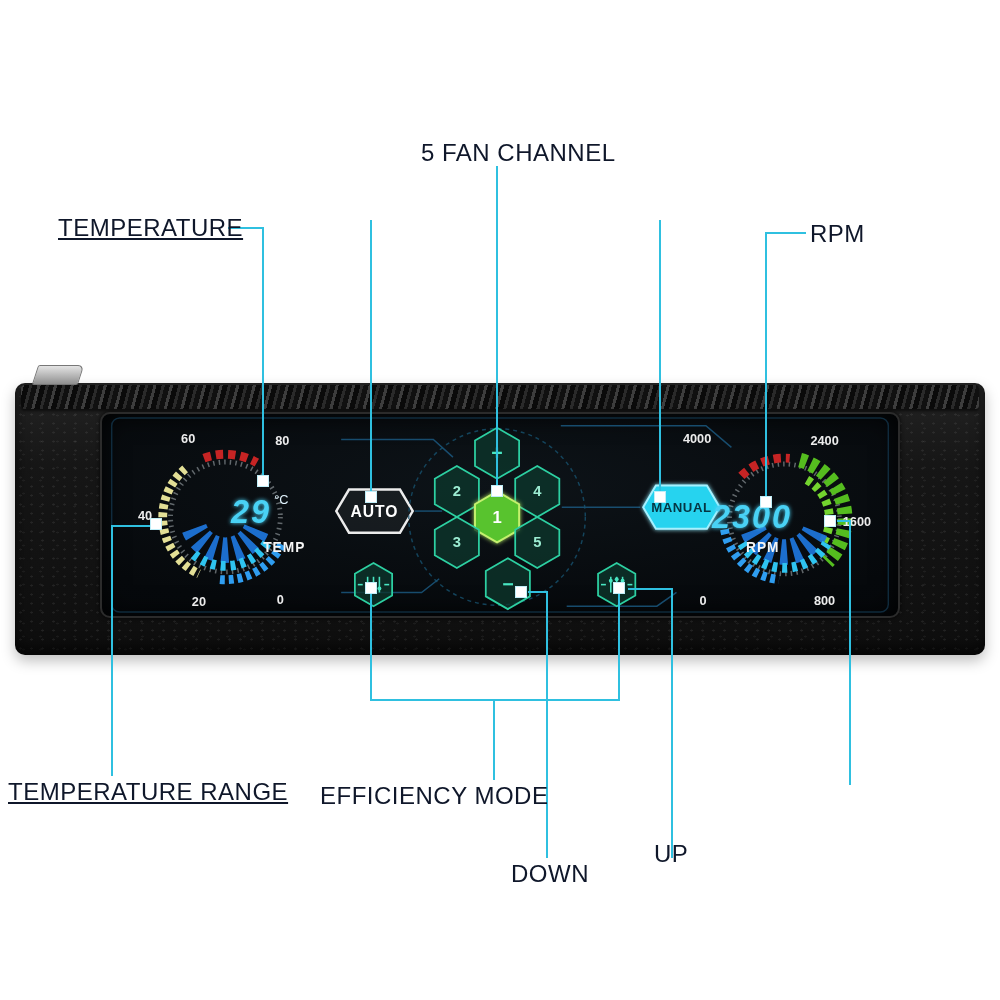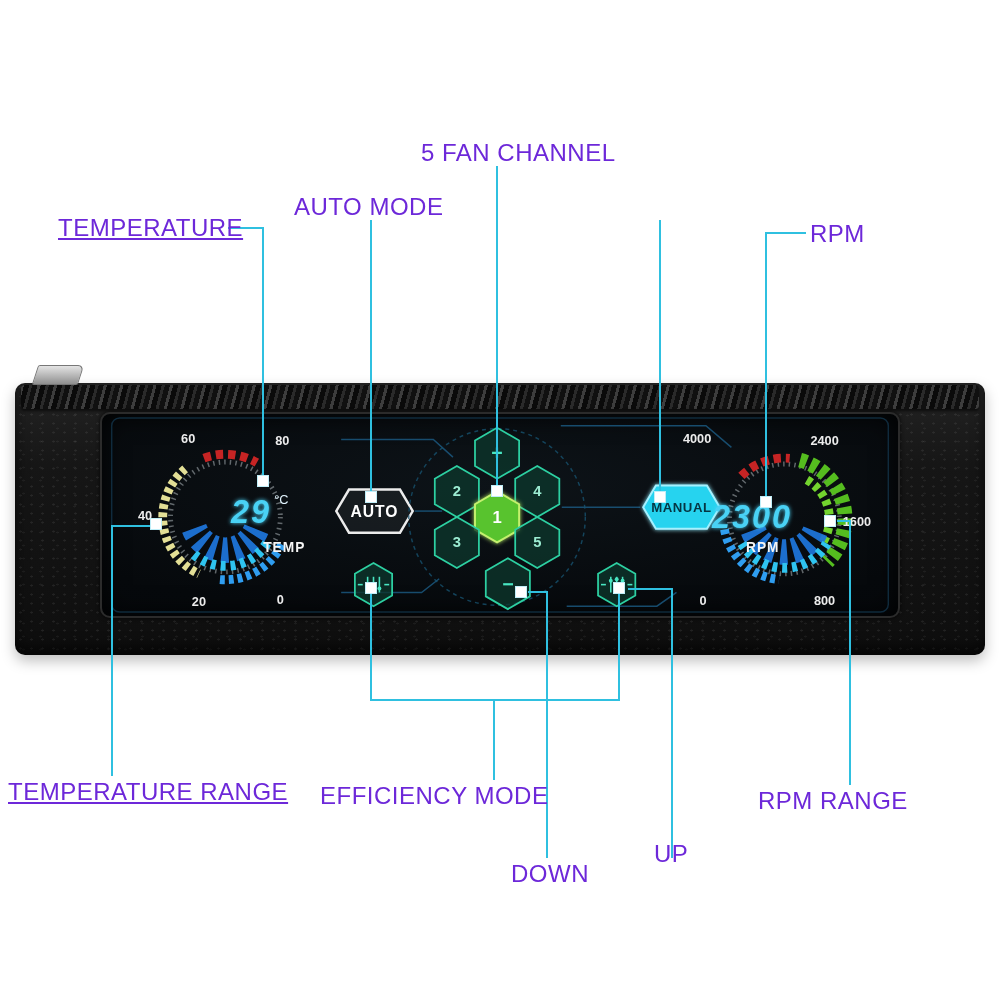--- a/index.html
+++ b/index.html
@@ -57,21 +57,21 @@
   .auto-label{font-size:16px;font-weight:bold;fill:#ffffff;letter-spacing:1px;}
   .hex-manual{fill:#27d3ef;stroke:#a5f1ff;stroke-width:2;}
   .manual-label{font-size:13.5px;font-weight:bold;fill:#053542;letter-spacing:.5px;}
   .fader line{stroke:#49e6c2;stroke-width:1.6;}
   .fader circle{fill:#49e6c2;}
 
   
   .callouts{position:absolute;inset:0;z-index:5;pointer-events:none;}
   .callouts path{fill:none;stroke:#2fc0e0;stroke-width:2;}
   .callouts rect{fill:#ffffff;stroke:#bfeef8;stroke-width:1;}
-  .callout-label{position:absolute;z-index:6;font-size:24px;color:#6d28d9;
+  .callout-label{position:absolute;z-index:6;font-size:24px;color:#0f172a;
     letter-spacing:.5px;white-space:nowrap;}
   .lbl-fan-channel{left:421px;top:139px;}
   .lbl-auto-mode{left:294px;top:193px;}
   .lbl-manual-mode{left:564px;top:193px;}
   .lbl-temperature{left:58px;top:214px;text-decoration:underline;}
   .lbl-rpm{left:810px;top:220px;}
   .lbl-temperature-range{left:8px;top:778px;text-decoration:underline;}
   .lbl-efficiency-mode{left:320px;top:782px;}
   .lbl-rpm-range{left:758px;top:787px;}
   .lbl-down{left:511px;top:860px;}
@@ -236,22 +236,20 @@
     <rect x="654.5" y="491.5" width="11" height="11"></rect>
     <rect x="760.5" y="496.5" width="11" height="11"></rect>
     <rect x="150.5" y="518.5" width="11" height="11"></rect>
     <rect x="824.5" y="515.5" width="11" height="11"></rect>
     <rect x="365.5" y="582.5" width="11" height="11"></rect>
     <rect x="613.5" y="582.5" width="11" height="11"></rect>
     <rect x="515.5" y="586.5" width="11" height="11"></rect>
   </svg>
 
   <div class="callout-label lbl-fan-channel">5 FAN CHANNEL</div>
-  <div class="callout-label lbl-auto-mode">AUTO MODE</div>
   <div class="callout-label lbl-temperature">TEMPERATURE</div>
   <div class="callout-label lbl-rpm">RPM</div>
   <div class="callout-label lbl-temperature-range">TEMPERATURE RANGE</div>
   <div class="callout-label lbl-efficiency-mode">EFFICIENCY MODE</div>
-  <div class="callout-label lbl-rpm-range">RPM RANGE</div>
   <div class="callout-label lbl-down">DOWN</div>
   <div class="callout-label lbl-up">UP</div>
 
 </div>
 
 </body></html>

